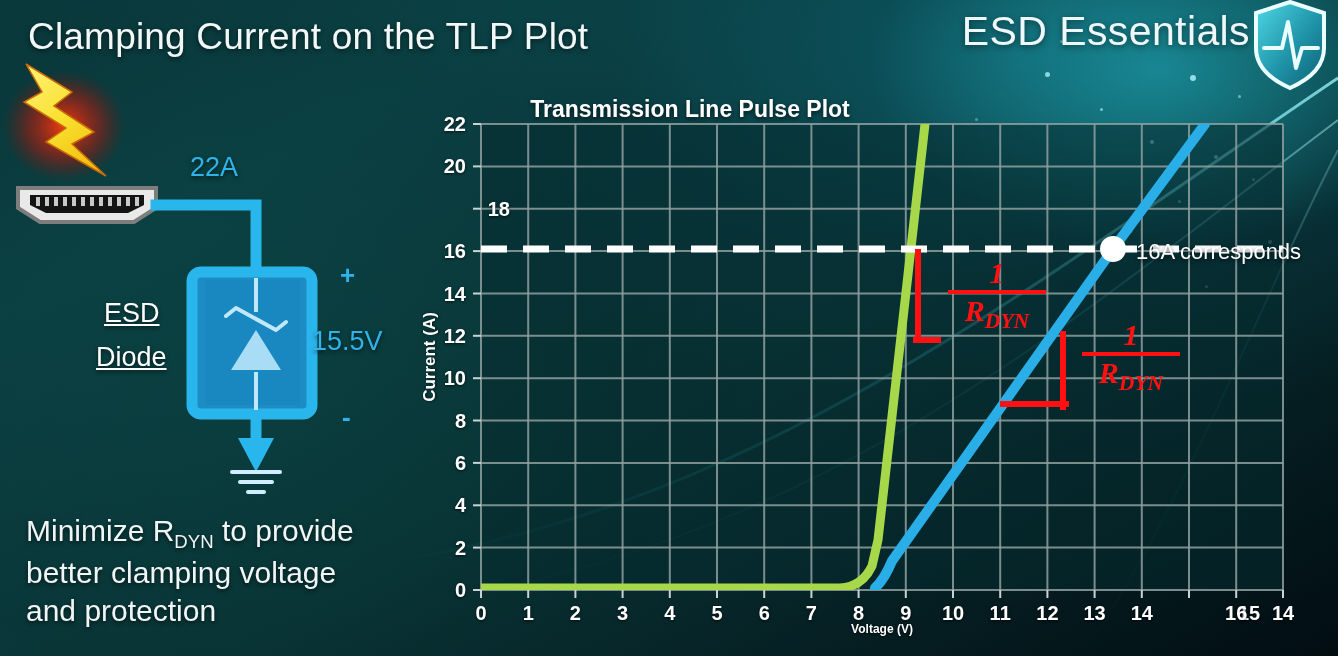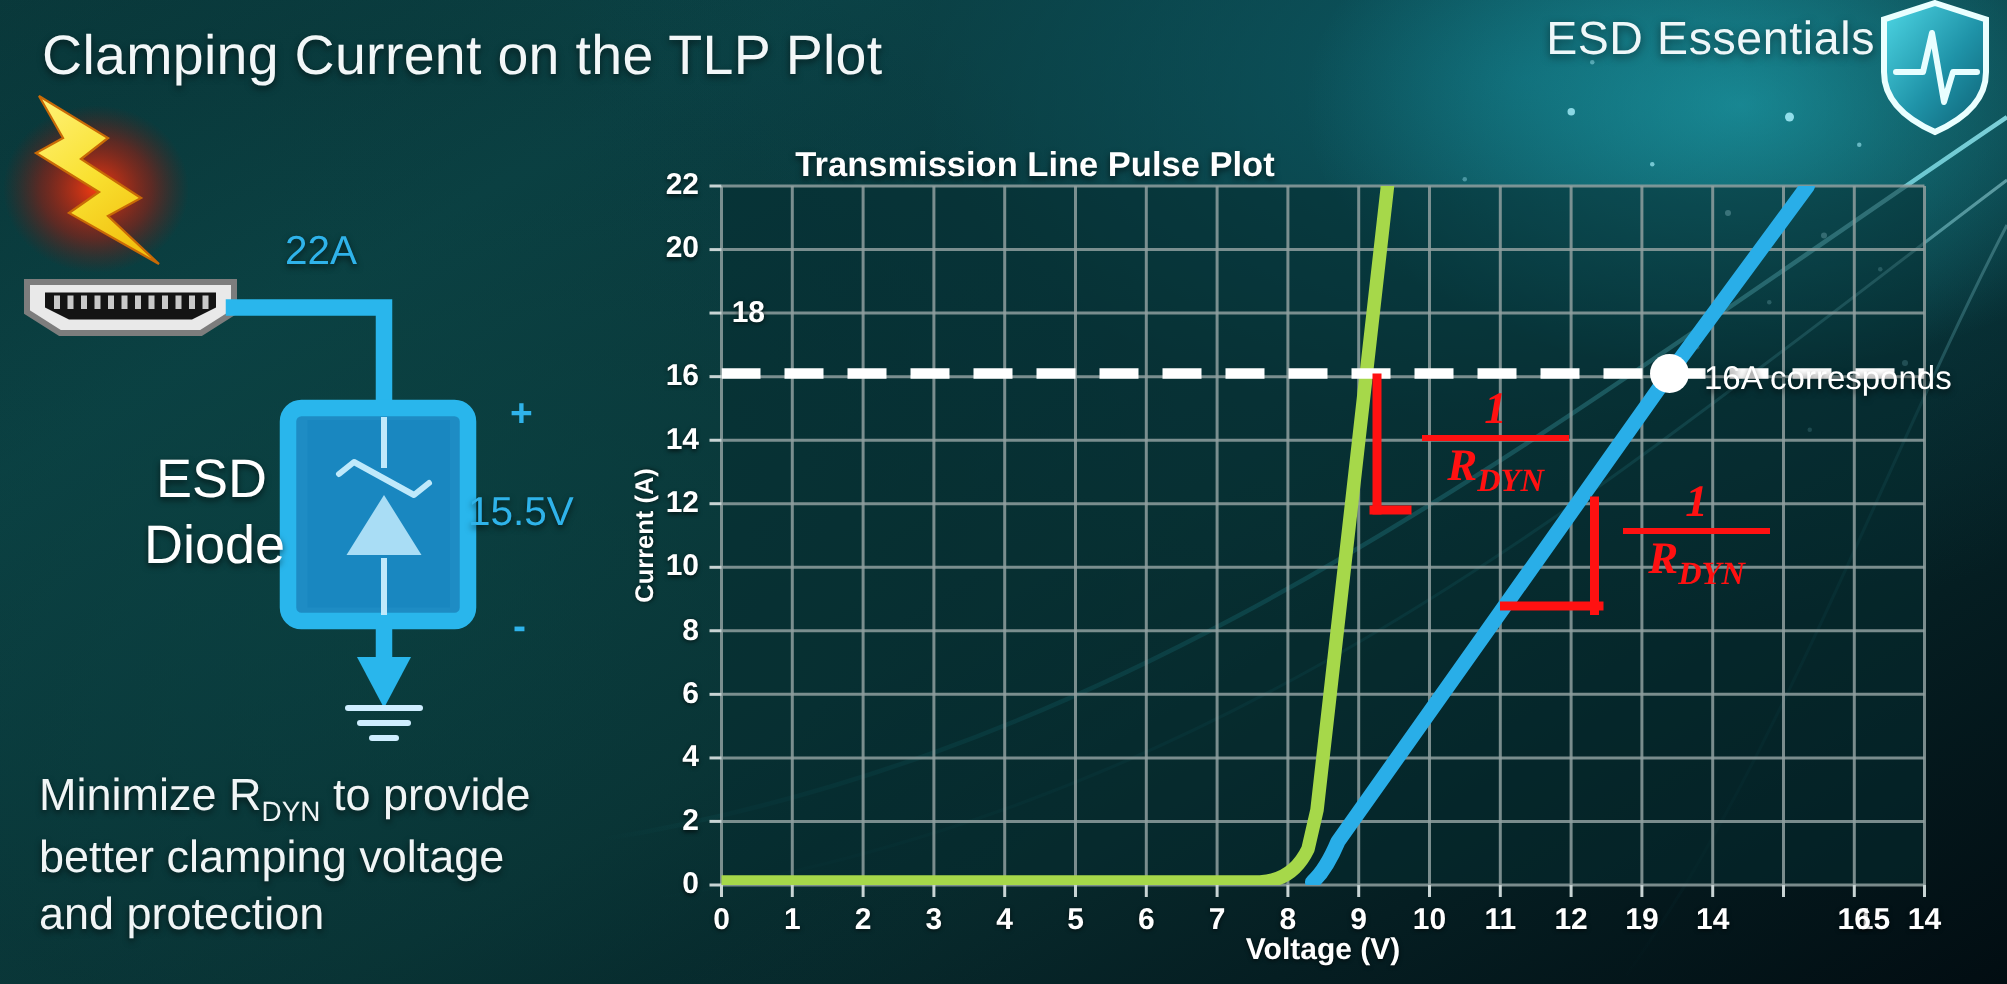--- a/index.html
+++ b/index.html
@@ -18,28 +18,28 @@
   .particle{position:absolute;border-radius:50%;background:#9fe9f5;pointer-events:none;}
 
   
   #page-title{
     position:absolute;left:28px;top:16px;
     font-size:37px;color:#f2f7f8;letter-spacing:.2px;
     text-shadow:0 2px 5px rgba(0,0,0,.55);
   }
   #brand-text{
     position:absolute;right:88px;top:8px;
-    font-size:31px;color:#eef7f9;letter-spacing:.4px;
+    font-size:41px;color:#eef7f9;letter-spacing:.4px;
     text-shadow:0 2px 6px rgba(0,0,0,.5);
   }
   #brand-shield{position:absolute;right:6px;top:-4px;width:84px;height:96px;}
 
   
   #diagram{position:absolute;left:0;top:120px;width:430px;height:390px;}
-  .dlabel{position:absolute;color:#ffffff;font-size:36px;text-shadow:0 2px 4px rgba(0,0,0,.6);}
+  .dlabel{position:absolute;color:#ffffff;font-size:27px;text-shadow:0 2px 4px rgba(0,0,0,.6);text-decoration:underline;}
   .blabel{position:absolute;color:#2fb3ea;font-size:27px;text-shadow:0 2px 4px rgba(0,0,0,.6);}
   .pmlabel{position:absolute;color:#2fb3ea;font-size:26px;font-weight:bold;}
 
   
   #caption{
     position:absolute;left:26px;top:512px;width:420px;
     color:#f0f5f6;font-size:30px;line-height:1.28;
     text-shadow:0 2px 4px rgba(0,0,0,.6);
   }
   #caption sub{font-size:.62em;}
@@ -56,21 +56,21 @@
   .xtick{position:absolute;top:0;font-size:20px;font-weight:bold;color:#ffffff;
          transform:translateX(-50%);text-shadow:0 1px 3px rgba(0,0,0,.7);}
   #ylabel{
     position:absolute;left:430px;top:357px;
     font-size:17px;font-weight:bold;color:#ffffff;
     transform:translate(-50%,-50%) rotate(-90deg);white-space:nowrap;
     text-shadow:0 1px 3px rgba(0,0,0,.7);
   }
   #xlabel{
     position:absolute;left:882px;top:622px;transform:translateX(-50%);
-    font-size:20px;font-weight:bold;color:#ffffff;white-space:nowrap;
+    font-size:12px;font-weight:bold;color:#ffffff;white-space:nowrap;
     text-shadow:0 1px 3px rgba(0,0,0,.7);
     text-align:center;
   }
   .annot{
     position:absolute;color:#ffffff;font-size:22px;line-height:1.18;
     text-shadow:0 2px 4px rgba(0,0,0,.65);
   }
   .frac{position:absolute;color:#ff1111;font-family:"Liberation Serif",serif;
         font-style:italic;font-weight:bold;text-align:center;}
   .frac .num{font-size:30px;line-height:1;}
@@ -337,21 +337,21 @@
     <div class="xtick" style="left:622.6px;top:602px;">3</div>
     <div class="xtick" style="left:669.8px;top:602px;">4</div>
     <div class="xtick" style="left:717px;top:602px;">5</div>
     <div class="xtick" style="left:764.2px;top:602px;">6</div>
     <div class="xtick" style="left:811.4px;top:602px;">7</div>
     <div class="xtick" style="left:858.6px;top:602px;">8</div>
     <div class="xtick" style="left:905.8px;top:602px;">9</div>
     <div class="xtick" style="left:953px;top:602px;">10</div>
     <div class="xtick" style="left:1000.2px;top:602px;">11</div>
     <div class="xtick" style="left:1047.4px;top:602px;">12</div>
-    <div class="xtick" style="left:1094.6px;top:602px;">19</div>
+    <div class="xtick" style="left:1094.6px;top:602px;">13</div>
     <div class="xtick" style="left:1141.8px;top:602px;">14</div>
     <div class="xtick" style="left:1249px;top:602px;">15</div>
     <div class="xtick" style="left:1236.2px;top:602px;">16</div>
     <div class="xtick" style="left:1283px;top:602px;">14</div>
 
     <div id="ylabel">Current (A)</div>
     <div id="xlabel">Voltage (V)</div>
 
     <div class="annot" style="left:1136px;top:239px;">
       <div>16A corresponds</div>

